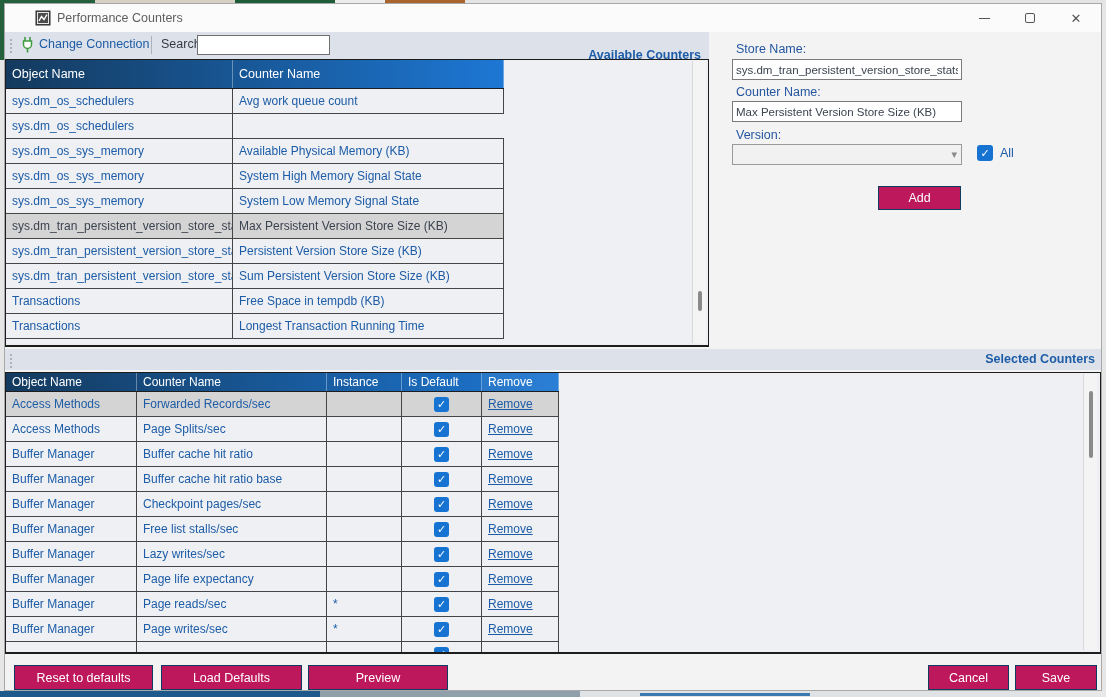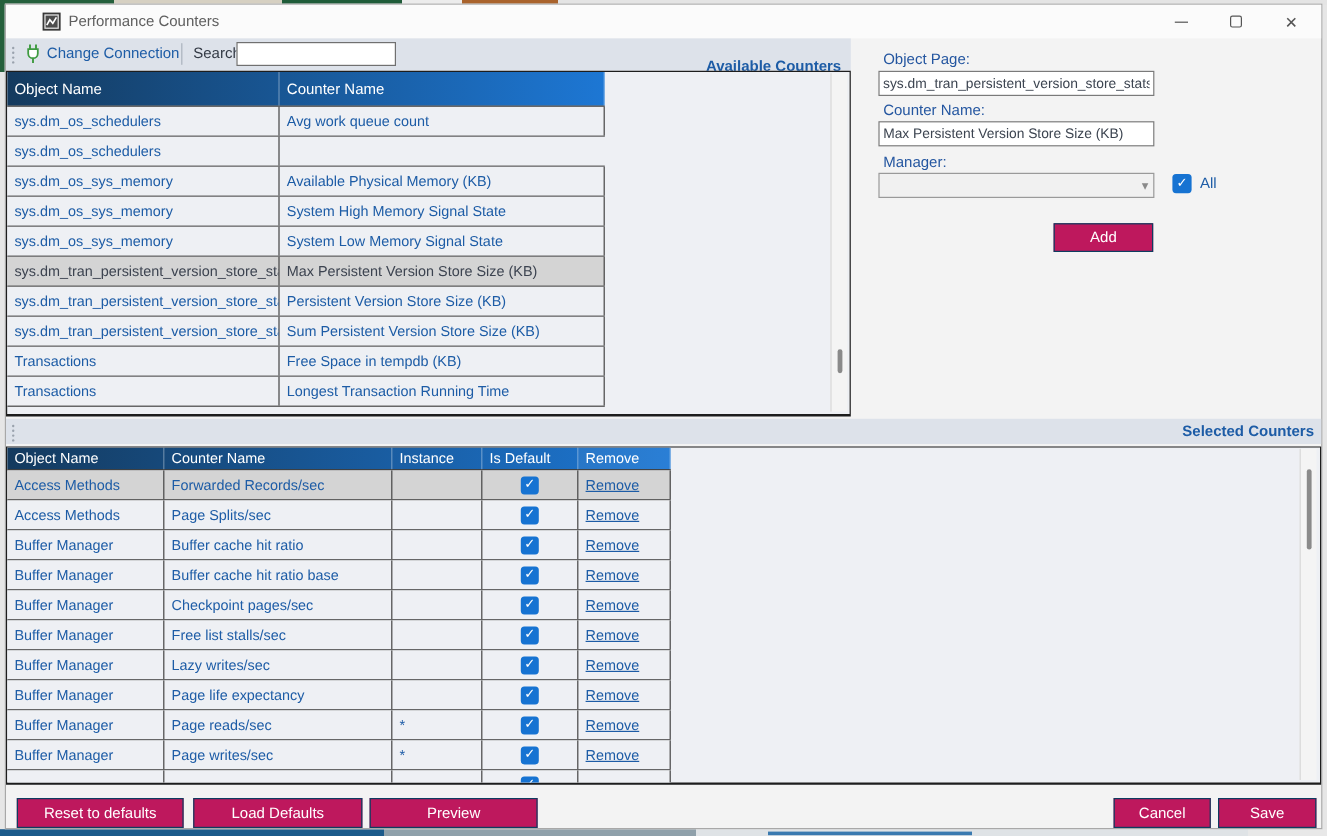--- a/index.html
+++ b/index.html
@@ -166,25 +166,25 @@
         <div class="grow" style="height:25px;width:498px;">
           <div class="c" style="width:227px;">Transactions</div>
           <div class="c" style="width:271px;">Longest Transaction Running Time</div>
         </div>
       </div>
     <div class="scroll-track" style="right:2px;">
       <span class="scroll-thumb" style="top:230px;height:20px;"></span>
     </div>
   </div>
 
-  <span class="panel-label" style="left:731px;top:38px;">Object Page:</span>
+  <span class="panel-label" style="left:731px;top:38px;">Store Name:</span>
   <input class="panel-input" style="left: 727px; top: 55px;" value="sys.dm_tran_persistent_version_store_stats">
   <span class="panel-label" style="left:731px;top:81px;">Counter Name:</span>
   <input class="panel-input" style="left: 727px; top: 97px;" value="Max Persistent Version Store Size (KB)">
-  <span class="panel-label" style="left:731px;top:124px;">Manager:</span>
+  <span class="panel-label" style="left:731px;top:124px;">Version:</span>
   <div class="dropdown">
     <span class="dd-chevron">▾</span>
   </div>
   <div class="allwrap">
     <span class="cb">✓</span>
     <span class="all-label">All</span>
   </div>
   <div class="btn" style="left:873px;top:182px;width:83px;height:24px;">Add</div>
 
   <div class="strip">

